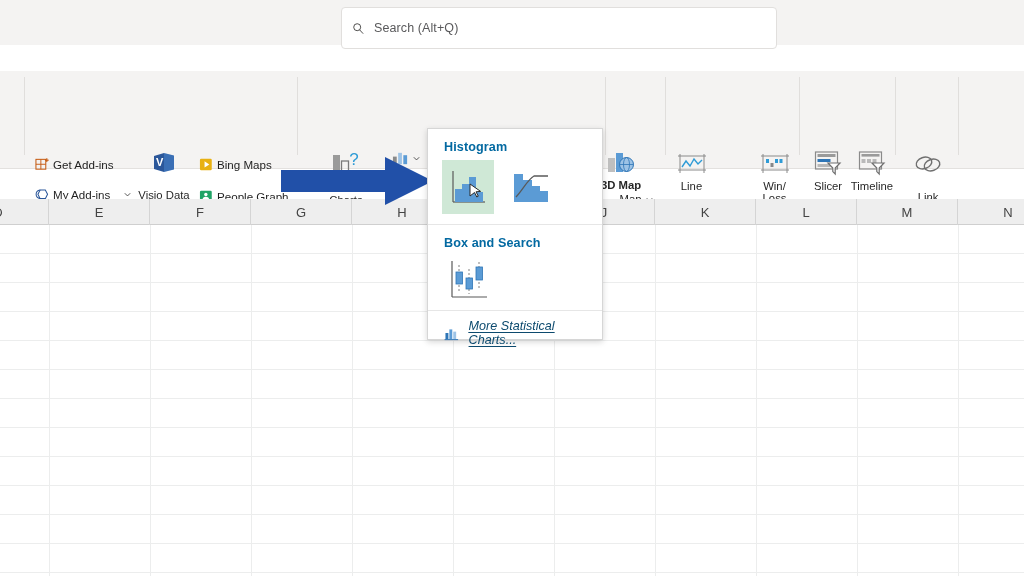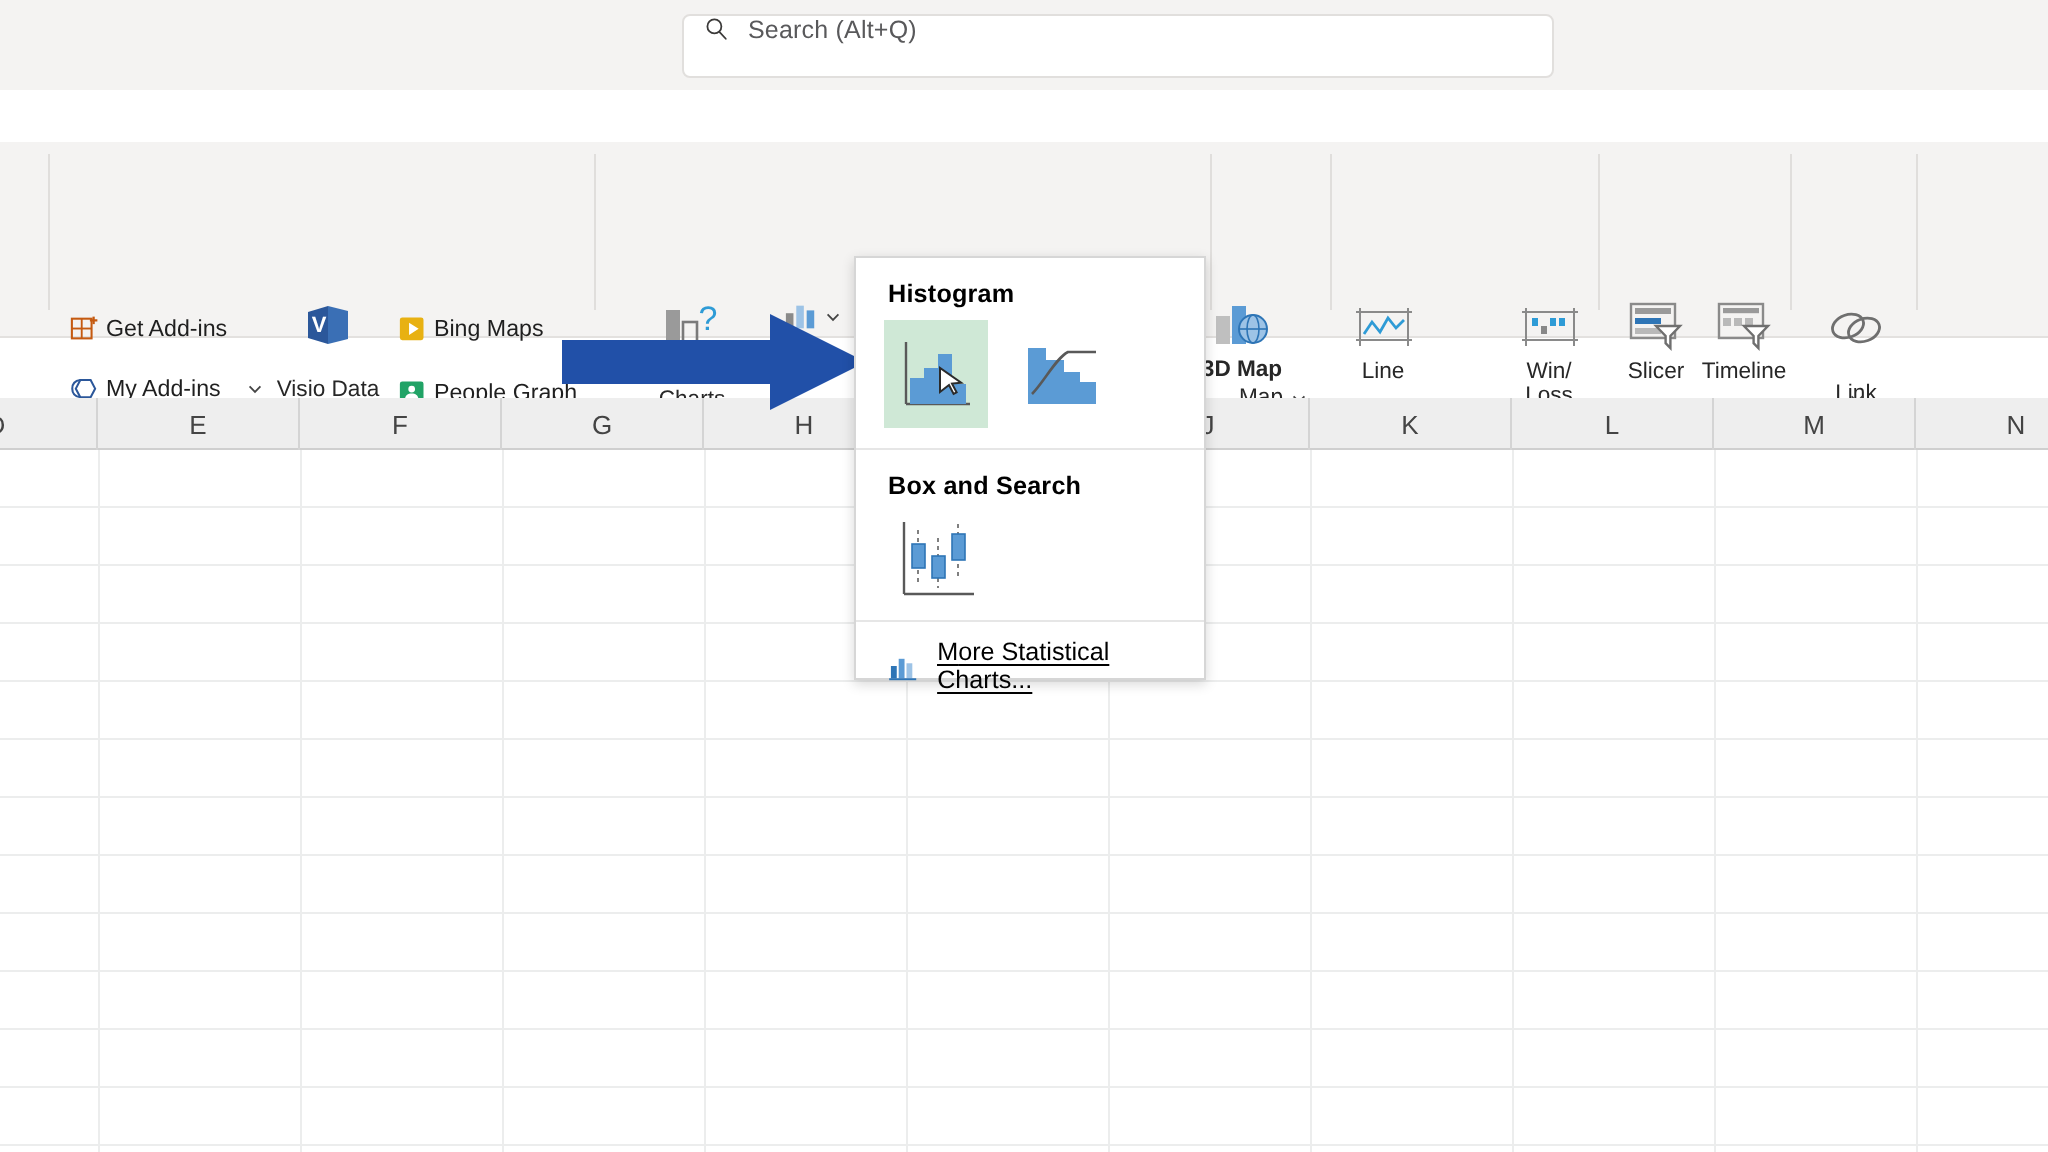--- a/index.html
+++ b/index.html
@@ -10,23 +10,23 @@
     overflow: hidden;
   }
   #app { position: relative; width: 1024px; height: 576px; }
 
   
   .topstrip {
     position: absolute; left: 0; top: 0; width: 1024px; height: 45px;
     background: #f4f3f2;
   }
   .searchbox {
-    position: absolute; left: 341px; top: 7px; width: 436px; height: 32px;
+    position: absolute; left: 341px; top: 7px; width: 436px; height: 42px;
     background: #ffffff; border: 1px solid #e1dfdd; border-radius: 4px;
-    display: flex; align-items: flex-start; padding-left: 10px; gap: 9px;
+    display: flex; align-items: center; padding-left: 10px; gap: 9px;
   }
   .searchbox .ph {
     font-size: 12.5px; color: #59595b; letter-spacing: .1px;
   }
   .mag { width: 13px; height: 13px; flex: none; }
 
   
   .tabrow {
     position: absolute; left: 0; top: 45px; width: 1024px; height: 26px;
     background: #f4f3f2; display: flex; align-items: center;
@@ -100,37 +100,38 @@
   .hline { position: absolute; left: 0; width: 1024px; height: 1px; background: #eceded; }
 
   
   .dropdown {
     position: absolute; left: 427px; top: 128px; width: 176px; height: 212px;
     background: #ffffff; border: 1px solid #d6d6d6;
     box-shadow: 0 2px 6px rgba(0,0,0,.16);
     z-index: 40;
   }
   .dd-head {
-    font-size: 12.6px; font-weight: bold; color: #000000;
+    font-size: 12.6px; font-weight: bold; color: #0369a1;
     padding: 11px 0 6px 16px; letter-spacing: .1px;
   }
   .dd-row { position: relative; height: 56px; }
   .dd-item {
     position: absolute; top: 0; width: 52px; height: 54px;
     display: flex; align-items: center; justify-content: center; cursor: default;
   }
   .dd-item.sel { background: #cfe8d6; }
   .dd-divider { height: 1px; background: #e6e6e6; margin: 4px 0 0 0; }
   .dd-more {
     display: flex; align-items: center; gap: 9px;
     padding: 8px 0 8px 16px; cursor: default;
   }
   .dd-more .t {
-    font-size: 12.6px; color: #000000; text-decoration: underline;
+    font-size: 12.6px; color: #0c4a6e; text-decoration: underline;
     text-underline-offset: 2px;
+    font-style: italic;
   }
   .dd-more .t u { text-decoration: underline; }
 </style>
 </head>
 <body>
 
 <div id="app">
 
   <div class="topstrip">
     <div class="searchbox">

